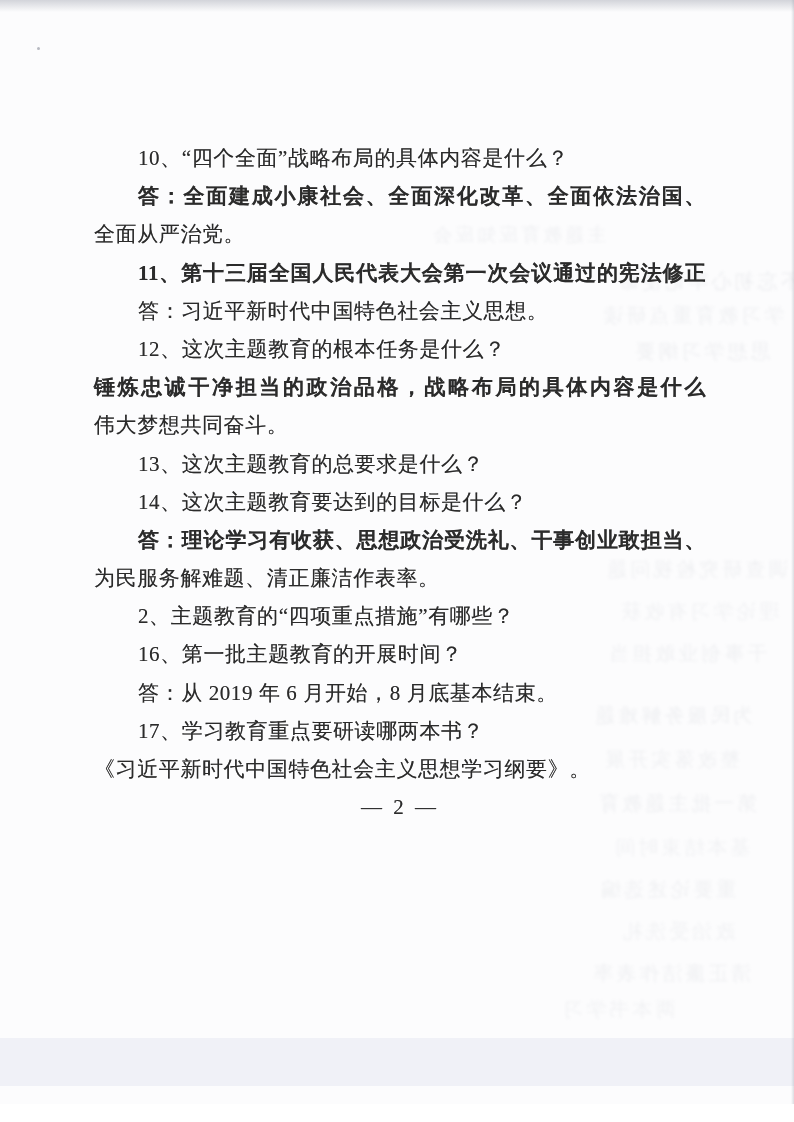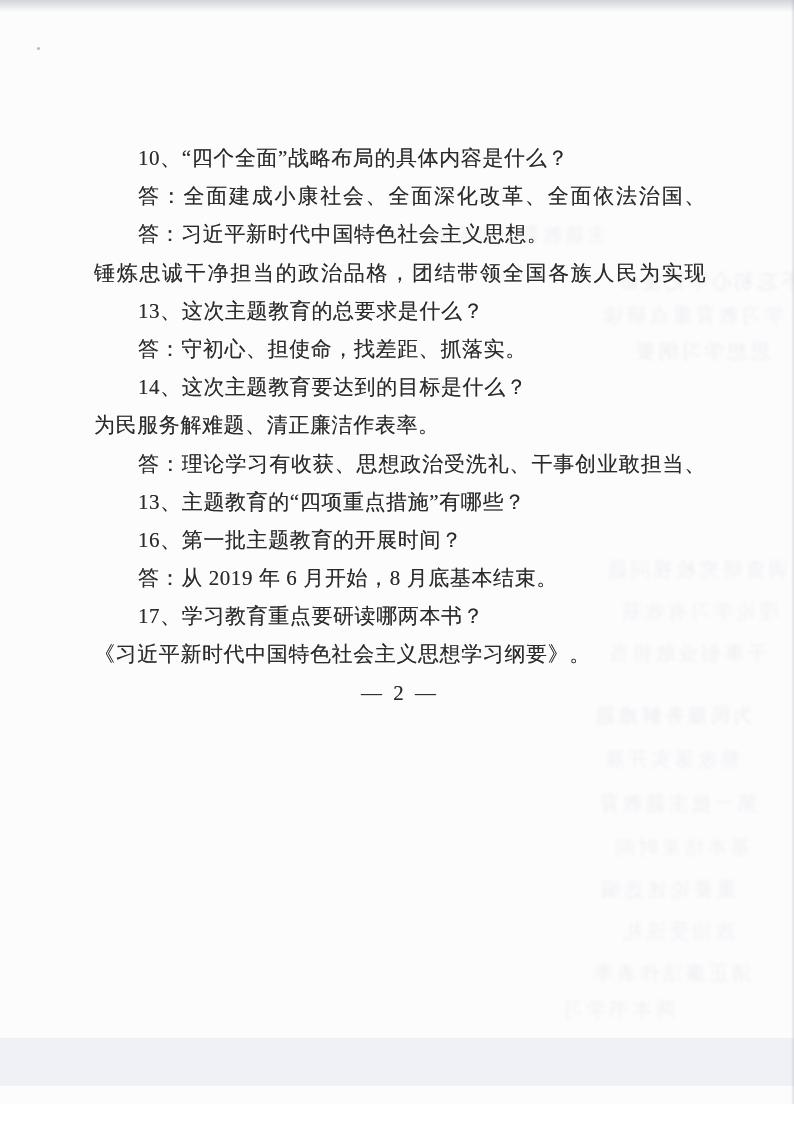--- a/index.html
+++ b/index.html
@@ -53,20 +53,21 @@
     letter-spacing: 0.6px;
     text-shadow: 0 0 0.5px rgba(30,30,30,0.5);
     white-space: nowrap;
   }
   .ln.ind { text-indent: 44px; }
   .ln.jf {
     white-space: normal;
     text-align: justify;
     text-align-last: justify;
     text-justify: inter-character;
+    font-weight: bold;
   }
   .page-num {
     margin-top: 7px;
     font-size: 21px;
     letter-spacing: 3px;
     text-align: center;
     text-shadow: 0 0 0.5px rgba(30,30,30,0.5);
   }
   
   .bleed {
@@ -111,28 +112,31 @@
   <span class="bleed" style="left:596px; top:790px; opacity:0.11;">第一批主题教育</span>
   <span class="bleed" style="left:612px; top:834px; opacity:0.09;">基本结束时间</span>
   <span class="bleed" style="left:598px; top:876px; opacity:0.10;">重要论述选编</span>
   <span class="bleed" style="left:620px; top:918px; opacity:0.09;">政治受洗礼</span>
   <span class="bleed" style="left:590px; top:960px; opacity:0.10;">清正廉洁作表率</span>
   <span class="bleed" style="left:560px; top:996px; opacity:0.09;">两本书学习</span>
 
   <div class="content">
     <div class="ln ind">10、“四个全面”战略布局的具体内容是什么？</div>
     <div class="ln ind jf">答：全面建成小康社会、全面深化改革、全面依法治国、</div>
+    <div class="ln">全面从严治党。</div>
+    <div class="ln ind jf">11、第十三届全国人民代表大会第一次会议通过的宪法修正</div>
     <div class="ln ind">答：习近平新时代中国特色社会主义思想。</div>
-    <div class="ln jf">锤炼忠诚干净担当的政治品格，团结带领全国各族人民为实现</div>
+    <div class="ln ind">12、这次主题教育的根本任务是什么？</div>
+    <div class="ln jf">锤炼忠诚干净担当的政治品格，战略布局的具体内容是什么</div>
+    <div class="ln">伟大梦想共同奋斗。</div>
     <div class="ln ind">13、这次主题教育的总要求是什么？</div>
-    <div class="ln ind">答：守初心、担使命，找差距、抓落实。</div>
     <div class="ln ind">14、这次主题教育要达到的目标是什么？</div>
+    <div class="ln ind jf">答：理论学习有收获、思想政治受洗礼、干事创业敢担当、</div>
     <div class="ln">为民服务解难题、清正廉洁作表率。</div>
-    <div class="ln ind jf">答：理论学习有收获、思想政治受洗礼、干事创业敢担当、</div>
-    <div class="ln ind">13、主题教育的“四项重点措施”有哪些？</div>
+    <div class="ln ind">2、主题教育的“四项重点措施”有哪些？</div>
     <div class="ln ind">16、第一批主题教育的开展时间？</div>
     <div class="ln ind">答：从 2019 年 6 月开始，8 月底基本结束。</div>
     <div class="ln ind">17、学习教育重点要研读哪两本书？</div>
     <div class="ln">《习近平新时代中国特色社会主义思想学习纲要》。</div>
 
     <div class="page-num">— 2 —</div>
   </div>
 
 </div>
 

